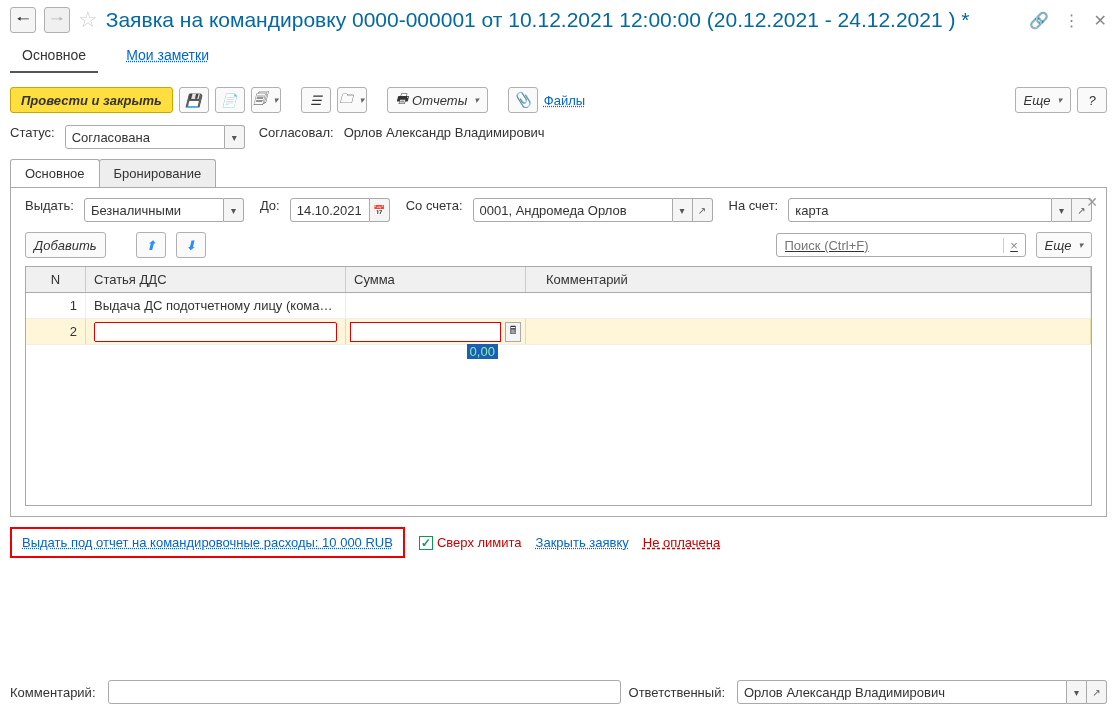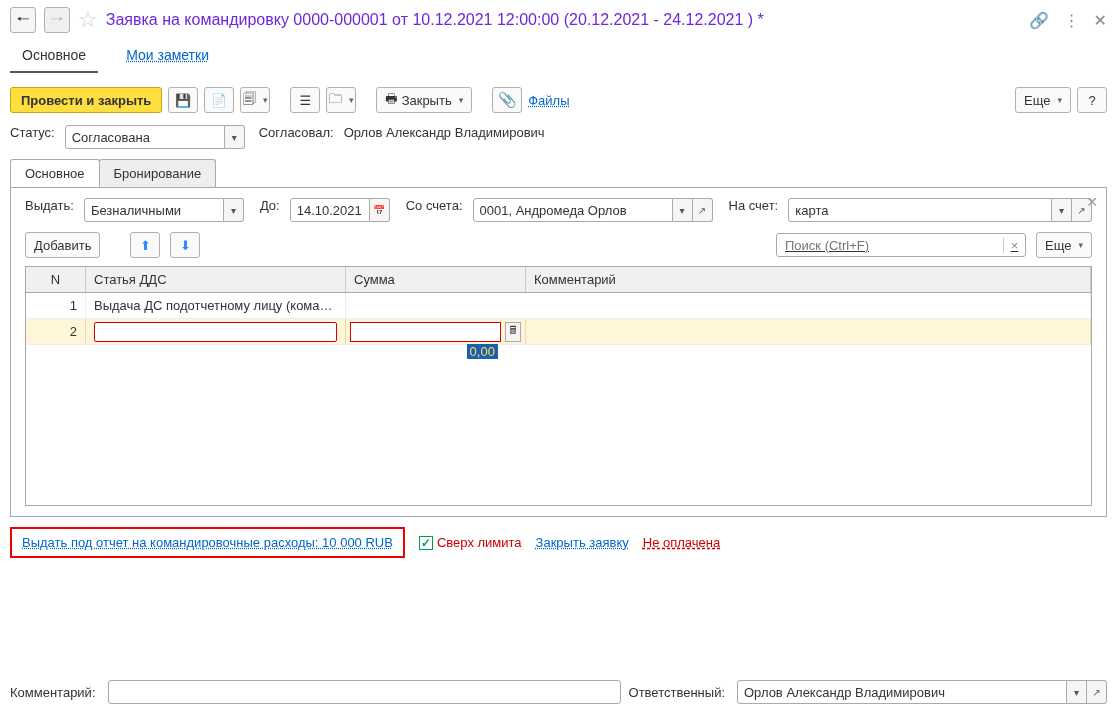--- a/index.html
+++ b/index.html
@@ -3,31 +3,31 @@
 <meta charset="utf-8">
 <style>
   * { box-sizing: border-box; margin: 0; padding: 0; }
   body { font-family: Arial, sans-serif; font-size: 13px; color: #333; background: #fff; }
   .window { width: 1117px; height: 712px; position: relative; padding: 7px 10px; }
 
   .titlebar { display: flex; align-items: center; gap: 8px; margin-bottom: 8px;}
   .nav-btn { width:26px; height:26px; border:1px solid #b0b0b0; background:#f5f5f5; border-radius:3px; display:flex;align-items:center;justify-content:center; cursor:pointer; font-size:15px; color:#333;}
   .nav-btn.disabled { color:#bbb; background:#f0f0f0;}
   .star-icon { color:#ccc; font-size:22px; }
-  .title { font-size: 16px; color: #6d28d9; flex: 1; white-space:nowrap;}
+  .title { font-size: 21px; color: #0369a1; flex: 1; white-space:nowrap;}
   .title-right { display:flex; align-items:center; gap:14px; color:#888;}
   .title-right span { cursor:pointer; font-size:16px;}
 
   .main-tabs { display:flex; gap:16px; border-bottom:0; margin-bottom:14px; }
   .main-tab { padding: 6px 12px 8px; cursor:pointer; font-size:14px; }
   .main-tab.active { border-bottom: 2px solid #555; color:#333;}
   .main-tab.link { color:#0066cc; text-decoration: underline dotted ;}
 
   .toolbar { display:flex; align-items:center; gap:6px; margin-bottom:12px;}
-  .btn { height:26px; border:1px solid #b0b0b0; background:#fafafa; border-radius:3px; padding:0 8px; display:inline-flex; align-items:center; gap:4px; cursor:pointer; font-size:13px; color:#333;}
+  .btn { height:26px; border:1px solid #b0b0b0; background:#fafafa; border-radius:3px; padding:0 8px; display:inline-flex; align-items:center; gap:4px; cursor:pointer; font-size:13px; color:#333;font-style:italic;}
   .btn.primary { background:#ffde3f; border-color:#c9a50a; font-weight:bold; padding:0 10px;}
   .btn.icon-only { width:30px; padding:0; justify-content:center;}
   .btn .dd { font-size:9px; color:#666; margin-left:3px;}
   .tb-sep { width:8px;}
   .toolbar-spacer{flex:1;}
   .link { color:#0066cc; text-decoration:underline dotted; cursor:pointer;}
   .btn.more{padding:12px 8px;justify-content:center;}
 
   .field-row { display:flex; gap:6px; margin-bottom:10px;}
   .label { color:#333; margin-right:4px;}
@@ -46,30 +46,30 @@
   .inner-toolbar .search-box{ height:24px; border:1px solid #aaa; border-radius:3px; display:flex; align-items:center; width:250px;text-decoration:underline;}
   .inner-toolbar .search-box input{border:0; outline:0; flex:1; padding:0 8px; font-size:13px;}
   .inner-toolbar .search-box .x{width:22px; text-align:center; border-left:1px solid #ccc; color:#888; cursor:pointer;}
 
   .grid { border:1px solid #aaa; margin-top:8px; height:240px; background:#fff;}
   .grid-header{display:flex; background:#f0f0f0; border-bottom:1px solid #aaa;}
   .gh{ padding:5px 8px; border-right:1px solid #ccc; font-size:13px;}
   .col-n{width:60px; text-align:center;}
   .col-a{width:260px;}
   .col-s{width:180px;}
-  .col-c{flex:1;}
+  .col-c{flex:1;margin-left:12px;}
   .grid-row{display:flex; border-bottom:1px solid #eee; height:26px; align-items:stretch;}
   .gc{padding:4px 8px; border-right:1px solid #eee; display:flex; align-items:center;}
   .col-n.gc{justify-content:flex-end;}
   .col-s.gc{justify-content:flex-end;}
   .grid-row.edit{background:#fff6da;}
   .grid-row.edit .gc{border-right:1px solid #e8dca8;}
   .edit-cell{border:1px solid #d00; background:#fff; height:20px; width:100%; border-radius:2px;}
   .edit-sum{border:1px solid #d00; background:#fff; height:20px; width:100%; display:flex; align-items:center; justify-content:flex-end; padding-right:2px;}
-  .sel-val{background:#1a5fb4; color:#fde047; padding:0 3px;margin-top:40px;}
+  .sel-val{background:#1a5fb4; color:#86efac; padding:0 3px;margin-top:40px;}
   .calc-btn{width:18px; height:20px; border:1px solid #aaa; margin-left:4px; display:flex;align-items:center;justify-content:center; font-size:11px; background:#f5f5f5; cursor:pointer;}
 
   .link-row{display:flex; align-items:center; gap:14px; margin-top:10px;}
   .highlight-box{border:2px solid #e00; padding:6px 10px; display:inline-flex; align-items:center;}
   .chk{display:inline-flex; align-items:center; gap:4px;}
   .chk .box{width:14px;height:14px; border:1px solid #099952; display:inline-flex;align-items:center;justify-content:center; color:#099952; font-size:12px; font-weight:bold; background:#fff;}
   .text-red{color:#c00;}
   .dotted{text-decoration:underline dashed; color:#c00; cursor:pointer;}
 
   .footer{position:absolute; left:10px; right:10px; bottom:8px; display:flex; align-items:center; gap:8px;}
@@ -115,21 +115,21 @@
     <button class="btn icon-only">
         <span>☰</span>
       </button>
     <button class="btn icon-only">
         <span>🗀</span>
         <span class="dd">▾</span>
       </button>
     <div class="tb-sep"></div>
     <button class="btn">
         <span>🖶</span>
-        <span>Закрыть</span>
+        <span>Отчеты</span>
         <span class="dd">▾</span>
       </button>
     <div class="tb-sep"></div>
     <button class="btn icon-only">
         <span class="clip">📎</span>
       </button>
     <a class="link">Файлы</a>
     <div class="toolbar-spacer"></div>
     <button class="btn more">
         <span>Еще</span>

